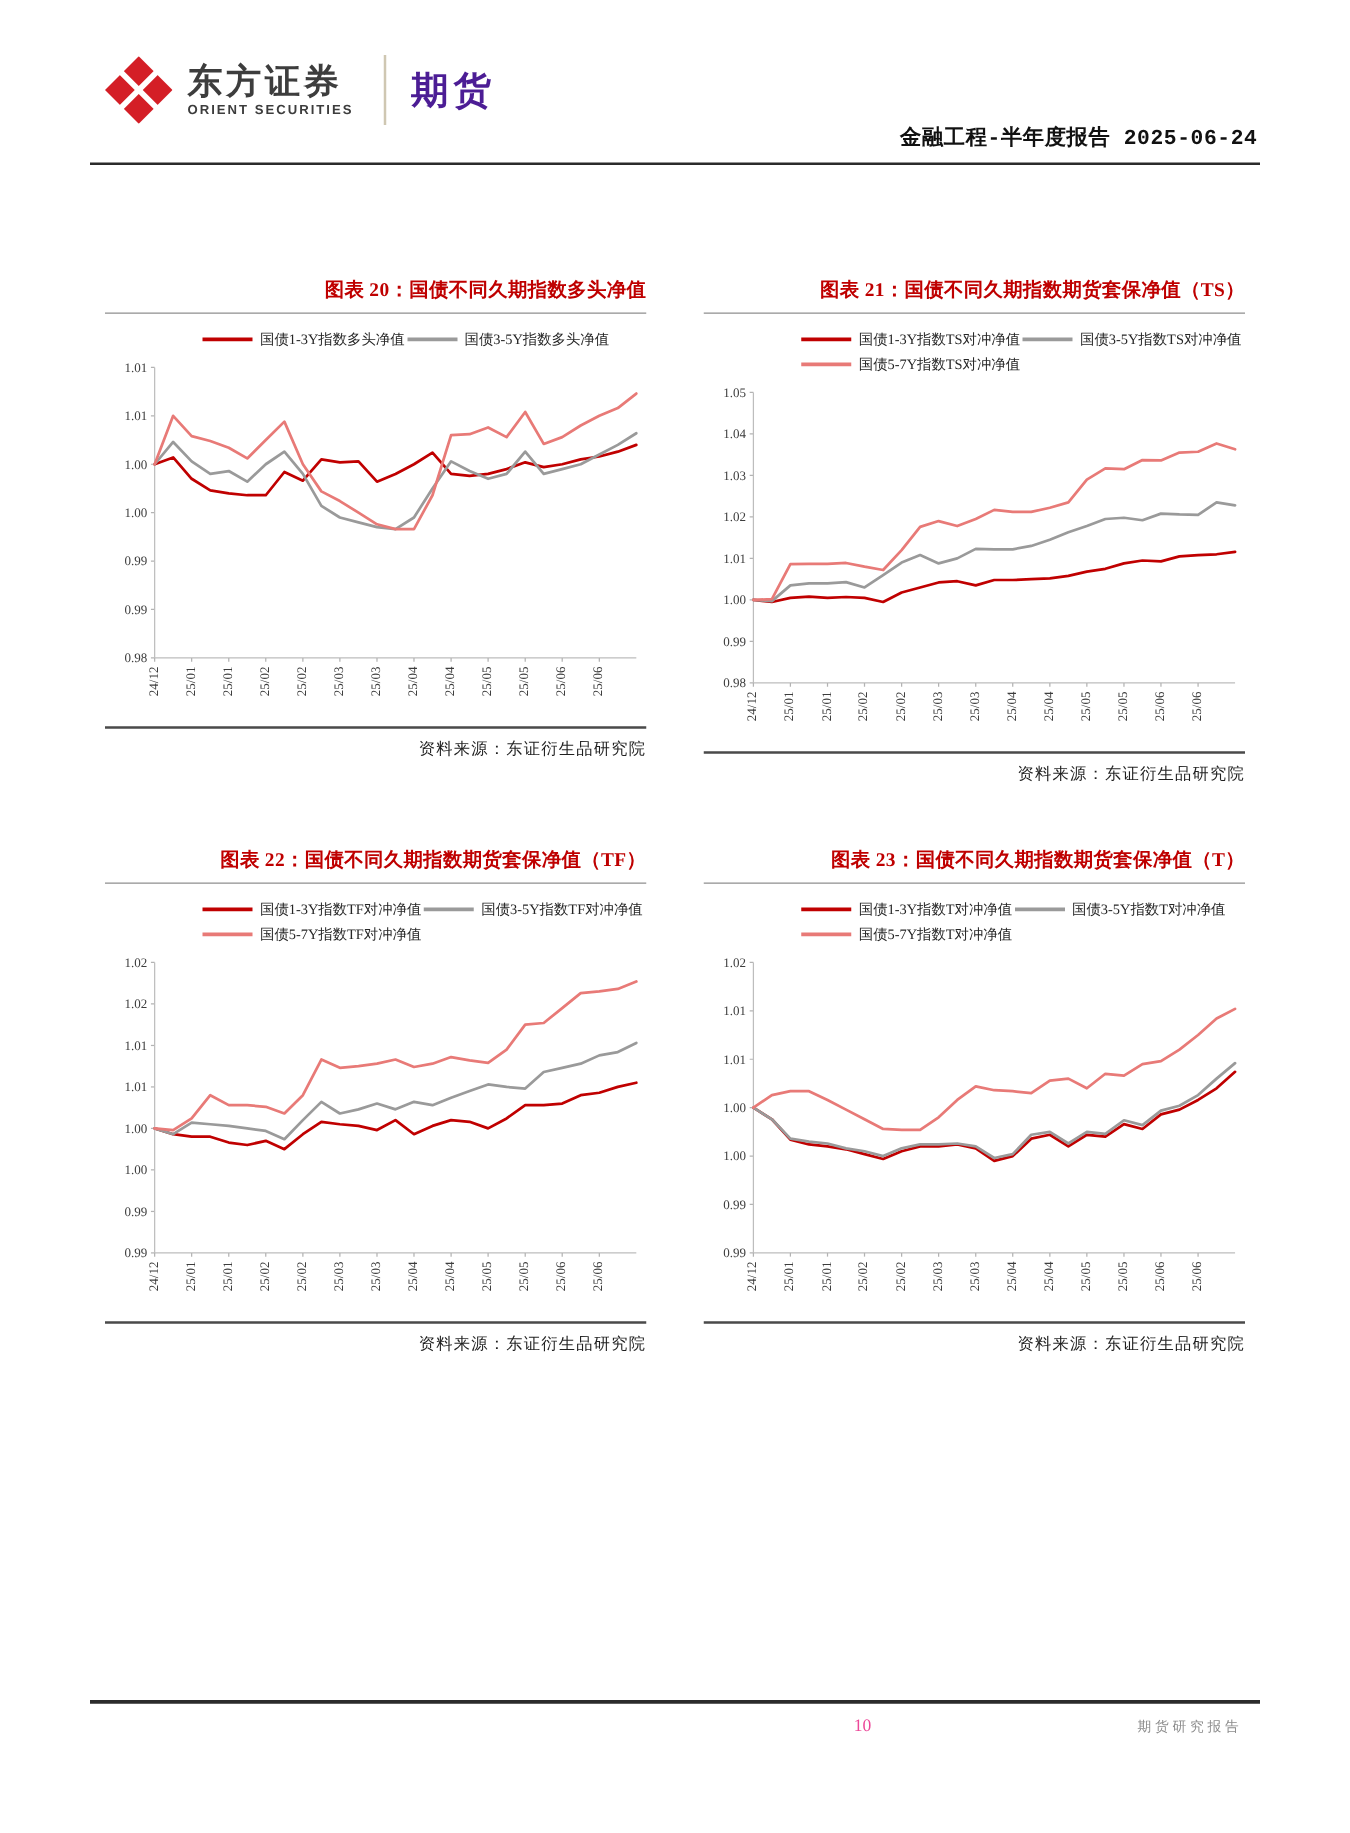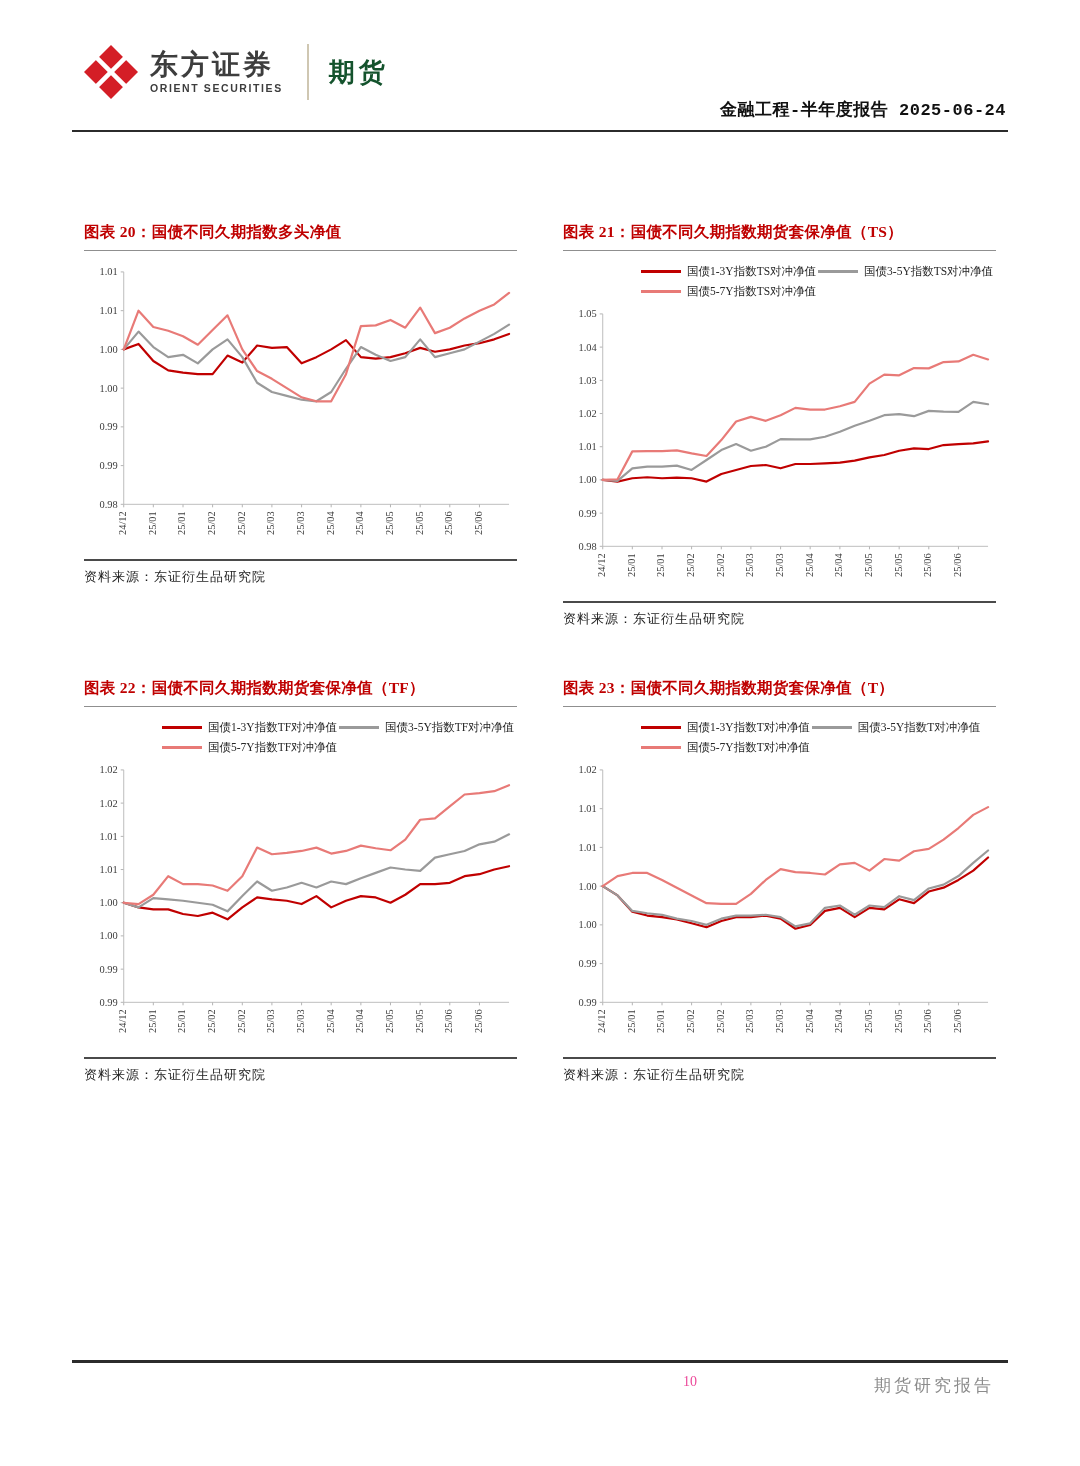--- a/index.html
+++ b/index.html
@@ -10,46 +10,46 @@
   
   .brand-row { position:absolute; top:44px; left:84px; display:flex; align-items:center; }
   .logo-mark { width:54px; height:54px; flex:0 0 auto; }
   .brand-text { margin-left:12px; }
   .brand-cn { font-family:"Liberation Sans","DejaVu Sans",sans-serif; font-weight:bold;
               font-size:28px; color:#3d3d3d; letter-spacing:3px; line-height:30px; }
   .brand-en { font-family:"Liberation Sans","DejaVu Sans",sans-serif; font-weight:bold;
               font-size:10.5px; color:#3d3d3d; letter-spacing:1.6px; margin-top:2px; }
   .brand-divider { width:2px; height:56px; background:#cfc7b2; margin:0 20px 0 24px; }
   .brand-tag { font-family:Liberation Mono, monospace; font-weight:bold;
-               font-size:26px; color:#14532d; letter-spacing:4px; }
+               font-size:30px; color:#4c1d95; letter-spacing:4px; }
   .report-label { position:absolute; top:98px; right:74px;
                   font-family:Liberation Mono, monospace;
                   font-weight:bold; font-size:17px; color:#111; letter-spacing:0.5px; }
   .header-rule { position:absolute; top:130px; left:72px; right:72px; height:2px; background:#2b2b2b; }
 
   
   .charts { position:absolute; top:222px; left:84px; right:84px;
-            display:grid; grid-template-columns:1fr 1fr; column-gap:46px; row-gap:50px; }
+            display:grid; grid-template-columns:1fr 1fr; column-gap:46px; row-gap:50px;text-align:right; }
   .chart-block { width:100%; }
   .chart-title { font-size:15.5px; font-weight:bold; color:#bf0000; letter-spacing:0.3px;
                  padding-bottom:7px; border-bottom:1px solid #8f8f8f; }
   .legend { margin:10px 0 0 78px; font-size:11.5px; color:#262626; }
   .legend-row { display:flex; align-items:center; height:20px; }
   .legend-item { display:flex; align-items:center; margin-right:2px; }
   .swatch { display:inline-block; width:40px; height:3px; margin-right:6px; flex:0 0 auto; }
   svg.plot { display:block; width:100%; height:292px; margin-top:2px;
              font-family:"Liberation Serif","DejaVu Serif",serif; }
   .source { border-top:2px solid #4a4a4a; margin-top:6px; padding-top:7px;
             font-size:13px; color:#1f1f1f; letter-spacing:1px; }
 
   
   .footer-rule { position:absolute; top:1360px; left:72px; right:72px; height:3px; background:#2b2b2b; }
   .page-number { position:absolute; top:1374px; left:640px; width:100px; text-align:center;
                  font-size:14px; color:#ec4899; }
-  .footer-label { position:absolute; top:1374px; right:86px; font-size:17px;
+  .footer-label { position:absolute; top:1374px; right:86px; font-size:11px;
                   color:#8c8c8c; letter-spacing:3px; }
 </style>
 </head>
 <body>
 
 <div class="page">
 
   <div class="brand-row">
     <svg class="logo-mark" viewBox="0 0 54 54">
       <polygon points="27,0 54,27 27,54 0,27" fill="#d41e26"></polygon>
@@ -64,20 +64,30 @@
     <div class="brand-tag">期货</div>
   </div>
   <div class="report-label">金融工程-半年度报告 2025-06-24</div>
   <div class="header-rule"></div>
 
   <div class="charts">
 
     <div class="chart-block">
       <div class="chart-title">图表 20：国债不同久期指数多头净值</div>
       <div class="legend">
+          <div class="legend-row">
+            <span class="legend-item">
+              <span class="swatch" style="background: rgb(192, 0, 0);"></span>
+              <span>国债1-3Y指数多头净值</span>
+            </span>
+            <span class="legend-item">
+              <span class="swatch" style="background: rgb(154, 154, 154);"></span>
+              <span>国债3-5Y指数多头净值</span>
+            </span>
+          </div>
         </div>
       <svg class="plot" viewBox="0 0 436 292">
           <line x1="37" y1="10.0" x2="40" y2="10.0" stroke="#b3b3b3" stroke-width="1"></line>
           <text x="34" y="13.5" text-anchor="end" font-size="10.5" fill="#3d3d3d">1.01</text>
           <line x1="37" y1="49.0" x2="40" y2="49.0" stroke="#b3b3b3" stroke-width="1"></line>
           <text x="34" y="52.5" text-anchor="end" font-size="10.5" fill="#3d3d3d">1.01</text>
           <line x1="37" y1="88.0" x2="40" y2="88.0" stroke="#b3b3b3" stroke-width="1"></line>
           <text x="34" y="91.5" text-anchor="end" font-size="10.5" fill="#3d3d3d">1.00</text>
           <line x1="37" y1="127.0" x2="40" y2="127.0" stroke="#b3b3b3" stroke-width="1"></line>
           <text x="34" y="130.5" text-anchor="end" font-size="10.5" fill="#3d3d3d">1.00</text>

